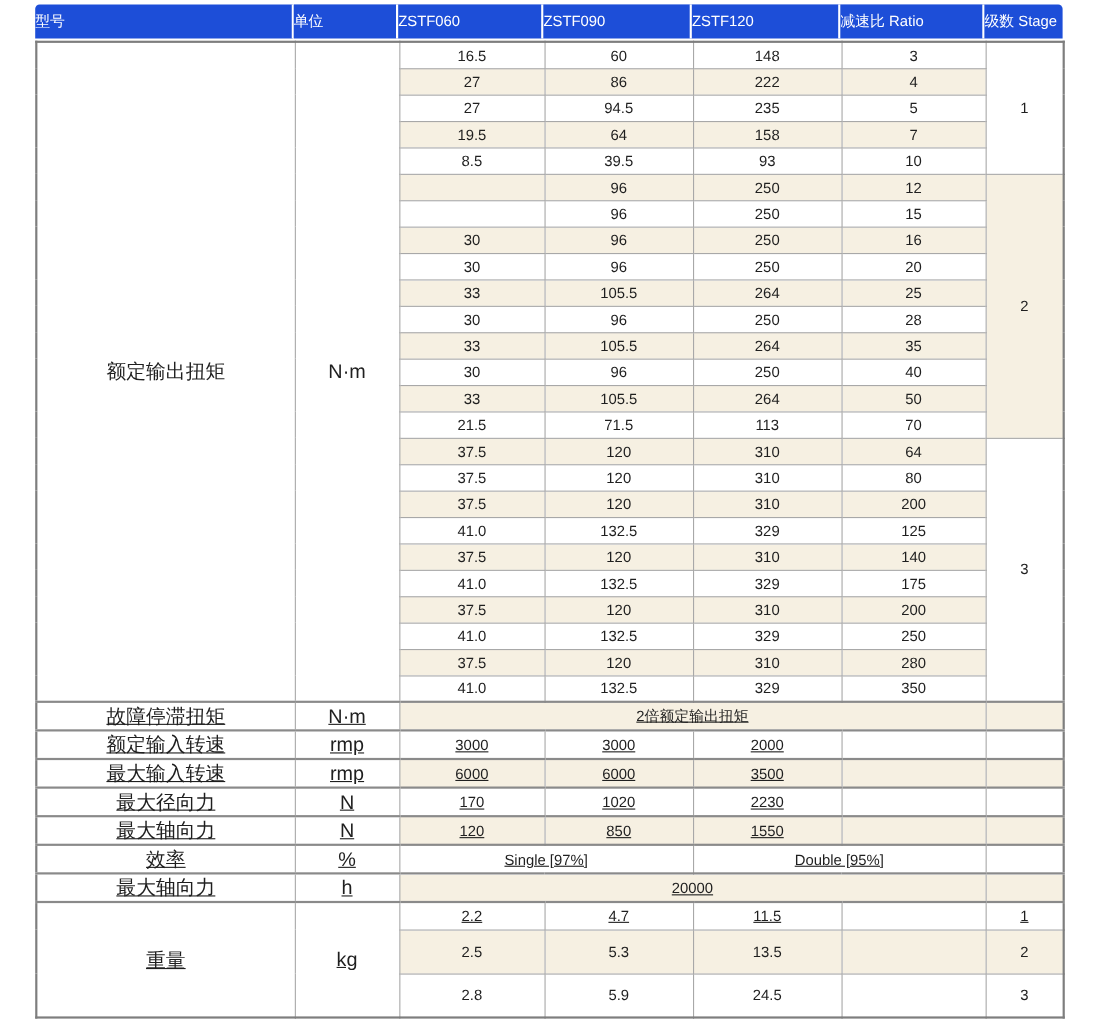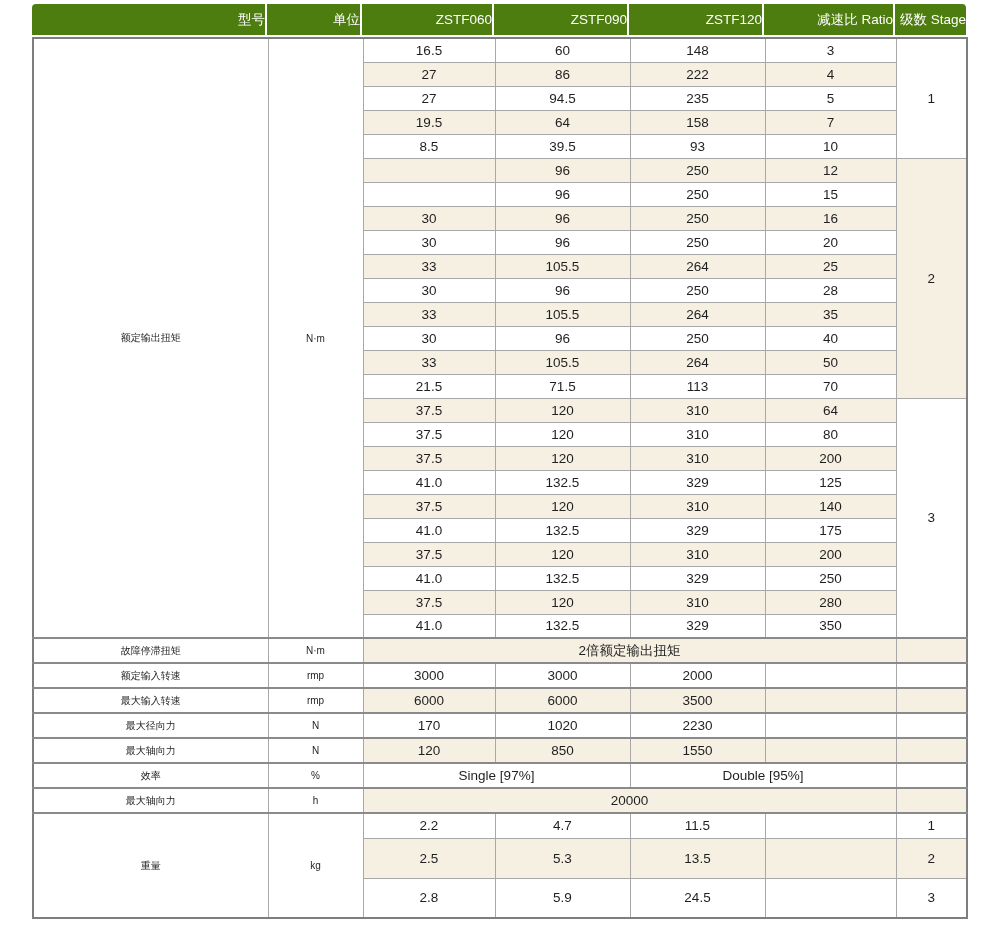--- a/index.html
+++ b/index.html
@@ -10,24 +10,24 @@
     color: #1f1f1f;
     overflow: hidden;
   }
   .wrap { padding: 4px 0 0 32px; width: 967px; }
 
   table { table-layout: fixed; width: 934px; }
 
   
   .header-table { border-collapse: separate; border-spacing: 0; margin-bottom: 2px; }
   .header-table td {
-    background: #4d7c0f;
+    background: #1d4ed8;
     color: #ffffff;
     height: 31px;
-    text-align: right;
+    text-align: left;
     vertical-align: middle;
     font-size: 13.5px;
     border-right: 2px solid #ffffff;
     overflow: hidden;
     white-space: nowrap;
   }
   .header-table td:first-child { border-radius: 4px 0 0 0; }
   .header-table td:last-child { border-right: none; border-radius: 0 4px 0 0; margin-left: 36px; }
 
   
@@ -36,22 +36,22 @@
     border: 1px solid #A8A8A8;
     height: 24px;
     text-align: center;
     vertical-align: middle;
     font-size: 13.5px;
     background: #ffffff;
     overflow: hidden;
     white-space: nowrap;
   }
   .body-table td.cream { background: #F6F0E2; }
-  .body-table td.label, .body-table td.unit { font-size: 10px; }
-  .body-table tr.dbl td { border-top: 2px solid #8A8A8A; height: 25px; }
+  .body-table td.label, .body-table td.unit { font-size: 18px; }
+  .body-table tr.dbl td { border-top: 2px solid #8A8A8A; height: 25px; text-decoration: underline; }
   .body-table tr.tall td { height: 40px; }
 </style>
 </head>
 <body>
 
 <div class="wrap">
 
   <table class="header-table">
     <colgroup>
       <col style="width:235px">

